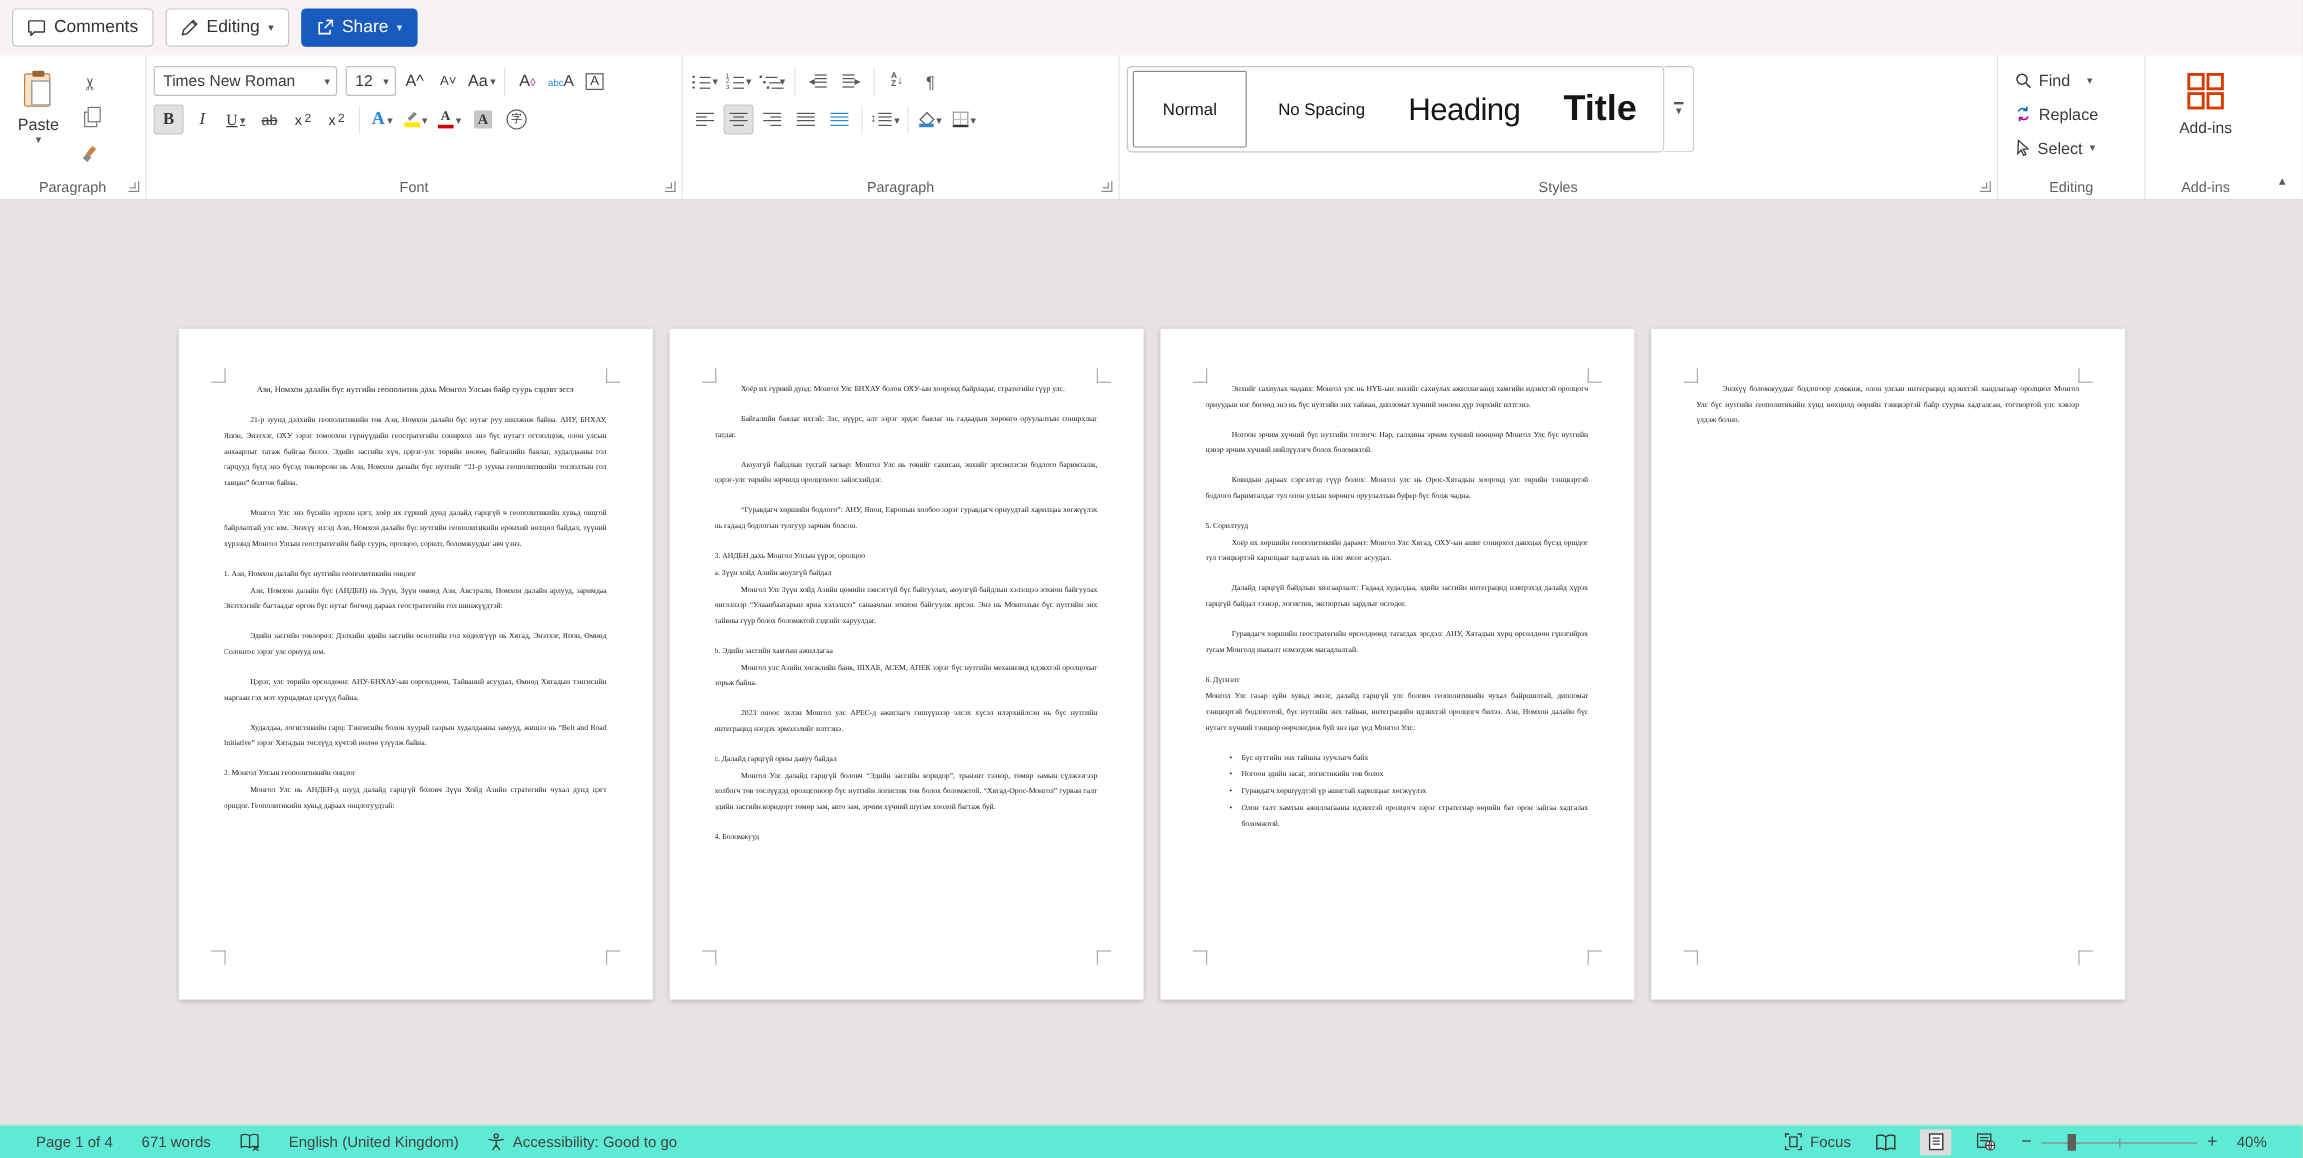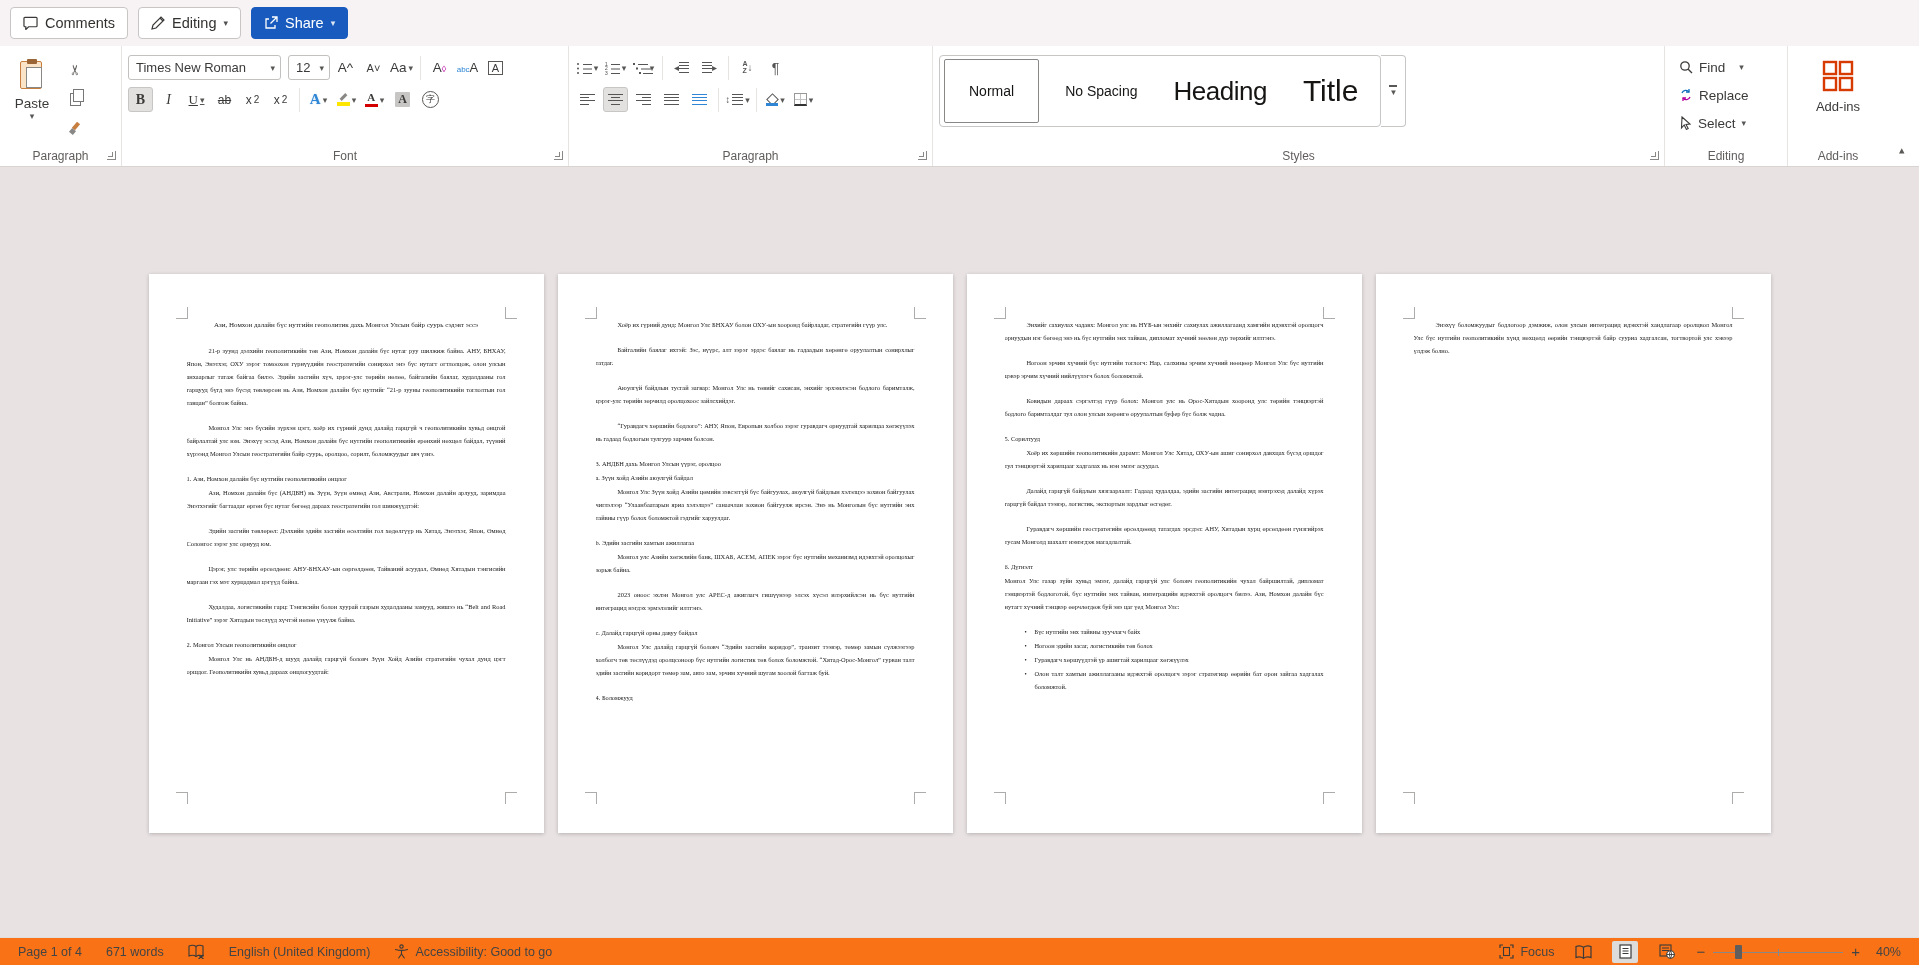--- a/index.html
+++ b/index.html
@@ -86,21 +86,21 @@
   
   .styles-body{display:flex;align-items:stretch;gap:0;height:72px}
   .styles-gallery{display:flex;align-items:center;border:1px solid #c8c6c4;border-radius:4px;overflow:hidden;background:#fff}
   #styles-items{display:flex;align-items:center;height:100%;padding:0 4px}
   .style-item{display:flex;align-items:center;justify-content:center;padding:0 18px;height:62px;color:#161514;cursor:pointer;white-space:nowrap}
   .style-item.selected{border:1px solid #8a8886;border-radius:2px;background:#fff;box-shadow:0 0 0 1px #fff inset;padding:0 24px;margin-right:8px}
   .style-item.s0{font-size:14px}
   .style-item.s1{font-size:14px}
   .style-item.s2{font-size:26px;letter-spacing:-.5px}
   .style-item.s3{font-size:21px}
-  .style-item.s4{font-size:30px;font-weight:400}
+  .style-item.s4{font-size:30px;font-weight:700}
   .styles-more{width:24px;border:1px solid #c8c6c4;border-left:none;border-radius:0 4px 4px 0;display:flex;flex-direction:column;align-items:center;justify-content:center;background:#fff;cursor:pointer;gap:1px}
   .more-bar{width:8px;height:1.5px;background:#5a5856}
   .more-chev{font-size:8px;color:#5a5856}
 
   
   .edit-rows{display:flex;flex-direction:column;gap:4px;padding-left:8px}
   .edit-row{display:flex;align-items:center;gap:6px;font-size:13.5px;height:24px;cursor:pointer}
   .edit-row svg{flex:0 0 auto}
 
   
@@ -122,21 +122,21 @@
   .blk{margin:0 0 12px 0;text-align:justify}
   .blk-title{font-weight:400;text-align:center;font-size:7px;line-height:14px}
   .blk-para{text-indent:22px}
   .blk-para.noind{text-indent:0}
   .blk-heading{margin-bottom:1px;text-align:left}
   .blk-sub{margin-bottom:1px;text-align:left}
   .blk-bullet{margin:0 0 1px 0;padding-left:30px;position:relative;text-align:justify}
   .blk-bullet::before{content:"•";position:absolute;left:20px;top:0}
 
   
-  .statusbar{height:27px;background:#f97316;border-top:1px solid #e1dfdd;display:flex;align-items:center;justify-content:space-between;font-size:12.5px;color:#444;flex:0 0 auto;padding:0 18px}
+  .statusbar{height:27px;background:#5eead4;border-top:1px solid #e1dfdd;display:flex;align-items:center;justify-content:space-between;font-size:12.5px;color:#444;flex:0 0 auto;padding:0 30px}
   .sb-left{display:flex;align-items:center;gap:24px}
   .sb-right{display:flex;align-items:center;gap:16px}
   .sb-item{display:flex;align-items:center;gap:6px;cursor:pointer}
   .viewbtn{width:26px;height:22px;display:flex;align-items:center;justify-content:center;border-radius:2px;cursor:pointer}
   .viewbtn.activeV{background:#dedcda}
   .zoomwrap{display:flex;align-items:center;gap:8px}
   .zslider{position:relative;width:130px;height:14px;cursor:pointer}
   .ztrack{position:absolute;left:0;right:0;top:7px;height:1px;background:#8a8886}
   .ztick{position:absolute;left:50%;top:4px;width:1px;height:7px;background:#8a8886}
   .zthumb{position:absolute;left:22px;top:0;width:7px;height:14px;background:#605e5c;border-radius:1px}

